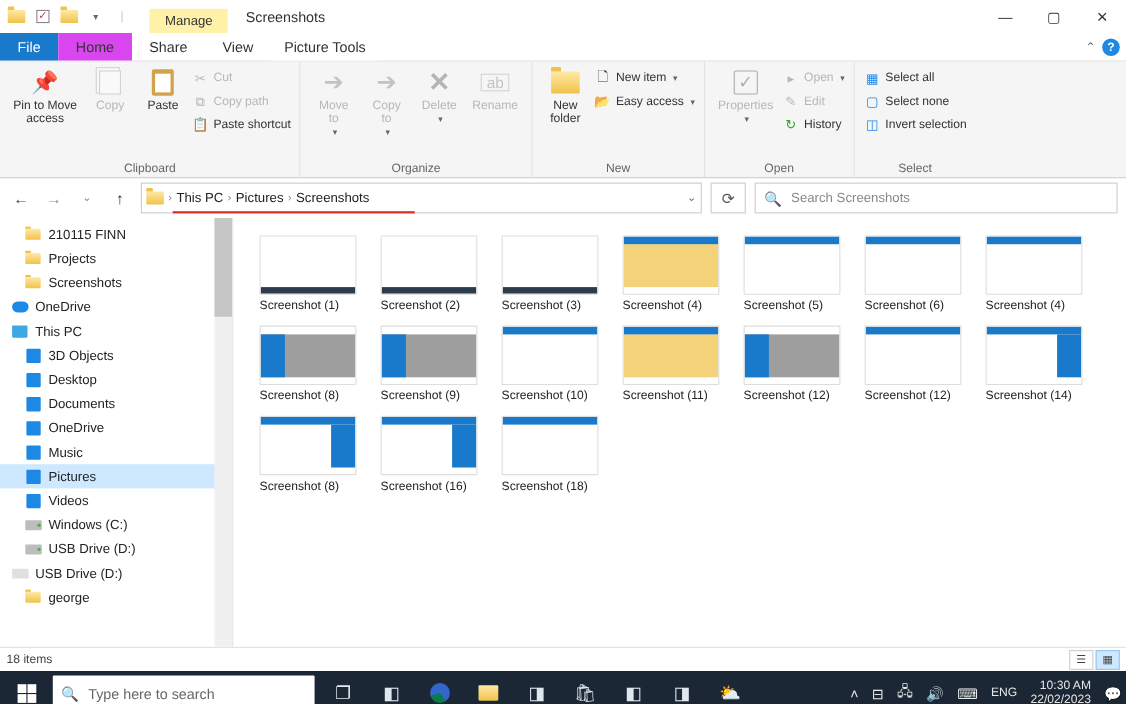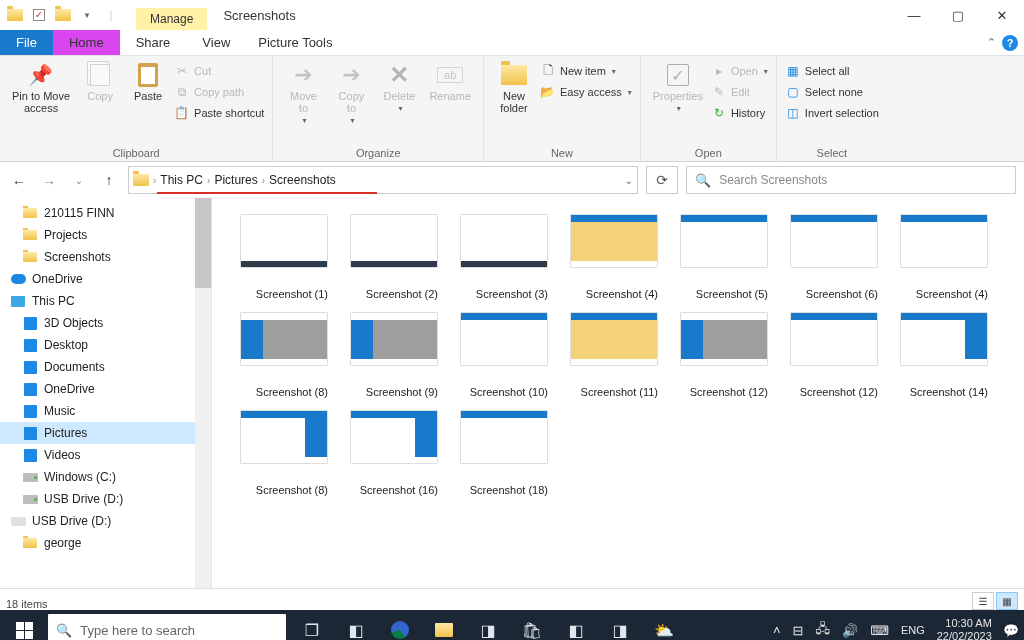--- a/index.html
+++ b/index.html
@@ -42,21 +42,21 @@
 .small-row.disabled{color:#b7b7b7;}
 .mini-ico { width:16px; height:16px; display:inline-flex; align-items:center; justify-content:center; font-size:12px; }
 .dd { font-size:8px; color:#666; margin-left:2px; }
 .pin-ico{font-size:20px;color:#555;}
 .copy-ico{width:20px;height:22px;border:1px solid #aaa;background:#fff;position:relative;}
 .copy-ico::after{content:"";position:absolute;top:-4px;left:-4px;width:20px;height:22px;border:1px solid #aaa;background:#fff;z-index:-1;}
 .paste-ico{width:20px;height:24px;background:#d2a24c;border-radius:2px;position:relative;}
 .paste-ico::after{content:"";position:absolute;top:4px;left:3px;width:14px;height:17px;background:#fff;}
 .arrow-ico{font-size:22px;color:#888;}
 .x-ico{font-size:24px;color:#666;font-weight:bold;}
-.ab-ico{width:40px;height:16px;border:1px solid #aaa;display:flex;align-items:center;justify-content:center;font-size:11px;color:#888;}
+.ab-ico{width:40px;height:16px;border:1px solid #aaa;display:flex;align-items:center;justify-content:center;font-size:14px;color:#888;}
 .newfolder-ico{width:26px;height:20px;background:linear-gradient(#ffe9a6,#f0c24b);border-radius:1px;position:relative;}
 .newfolder-ico::before{content:"";position:absolute;top:-4px;left:0;width:9px;height:4px;background:#f0c24b;border-radius:1px 1px 0 0;}
 .check-ico{width:22px;height:22px;border:1px solid #c33;border-radius:2px;display:flex;align-items:center;justify-content:center;color:#c33;font-size:16px;}
 
 
 .addr-row { height:36px; display:flex; align-items:center; gap:8px; padding:0 8px; }
 .nav-arrow { width:22px; text-align:center; color:#888; font-size:14px; }
 .nav-arrow.enabled{color:#333;}
 .addr-box { flex:1; height:28px; border:1px solid #ccc; display:flex; align-items:center; padding:0 4px; gap:4px; position:relative; }
 .addr-folder { width:16px; height:12px; background:linear-gradient(#ffe9a6,#f0c24b); border-radius:1px; position:relative;}
@@ -82,32 +82,32 @@
 .onedrive-ico{width:15px;height:10px;background:#1e88e5;border-radius:6px;}
 .thispc-ico{width:14px;height:11px;background:#3da9e4;border-radius:1px;}
 .lib-ico{width:13px;height:13px;background:#1e88e5;border-radius:1px;}
 .drive-ico{width:15px;height:9px;background:#bdbdbd;border-radius:1px;position:relative;}
 .drive-ico::after{content:"";position:absolute;right:1px;top:3px;width:3px;height:3px;border-radius:50%;background:#4caf50;}
 .usb-ico{width:15px;height:9px;background:#e0e0e0;border-radius:1px;}
 .scrollbar-stub{position:absolute;right:0;top:0;width:16px;height:100%;background:#f0f0f0;}
 .scrollbar-thumb{position:absolute;right:0;top:0;width:16px;height:90px;background:#c6c6c6;}
 
 .content { flex:1; overflow:auto; padding:16px 10px 0 24px; display:flex; flex-wrap:wrap; gap:12px 18px; align-content:flex-start; }
-.thumb { width:92px; display:flex; flex-direction:column; align-items:flex-end; gap:20px; }
+.thumb { width:92px; display:flex; flex-direction:column; align-items:flex-start; gap:4px; }
 .thumb-img { width:88px; height:54px; background:#fff; border:1px solid #ddd; border-radius:1px; position:relative; overflow:hidden; }
 .thumb-img .bar-top{position:absolute;top:0;left:0;right:0;height:7px;background:#1979ca;}
 .thumb-img .bar-bot{position:absolute;bottom:0;left:0;right:0;height:6px;background:#2d3b4a;}
 .thumb-img .panel-l{position:absolute;top:7px;left:0;width:22px;bottom:6px;background:#1979ca;}
 .thumb-img .panel-r{position:absolute;top:7px;right:0;width:22px;bottom:6px;background:#1979ca;}
 .thumb-img .body-g{position:absolute;top:7px;left:0;right:0;bottom:6px;background:#9e9e9e;}
 .thumb-img .body-y{position:absolute;top:7px;left:0;right:0;bottom:6px;background:#f3d27a;}
 .thumb-label { font-size:11px; color:#222; text-align:center; white-space:nowrap; }
 
 
-.status { height:22px; border-top:1px solid #e0e0e0; display:flex; align-items:flex-end; padding:0 6px; font-size:11px; color:#444; }
+.status { height:22px; border-top:1px solid #e0e0e0; display:flex; align-items:center; padding:0 6px; font-size:11px; color:#444; }
 .status .right { margin-left:auto; display:flex; gap:2px; }
 .view-btn { width:22px; height:18px; border:1px solid #ccc; display:flex; align-items:center; justify-content:center; font-size:10px; }
 .view-btn.active{background:#cde8ff;border-color:#8ec6f5;}
 
 
 .taskbar { height:40px; background:#1b2735; display:flex; align-items:center; color:#fff; position:relative; }
 .tb-start { width:48px; display:flex; align-items:center; justify-content:center; }
 .win-logo{display:grid;grid-template-columns:8px 8px;grid-template-rows:8px 8px;gap:1px;}
 .win-logo span{background:#fff;}
 .tb-search { display:flex; align-items:center; background:#fff; height:32px; width:238px; border-radius:1px; color:#666; padding:0 8px; gap:8px; font-size:13px; }

